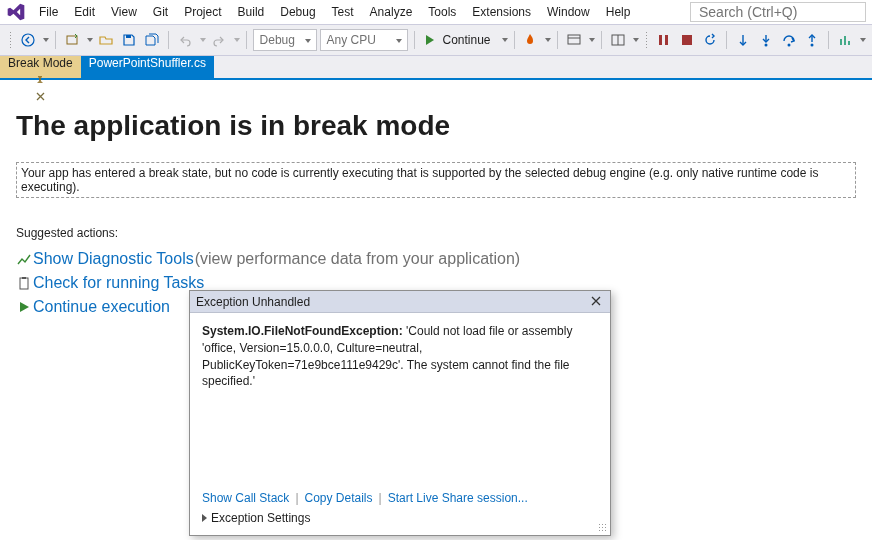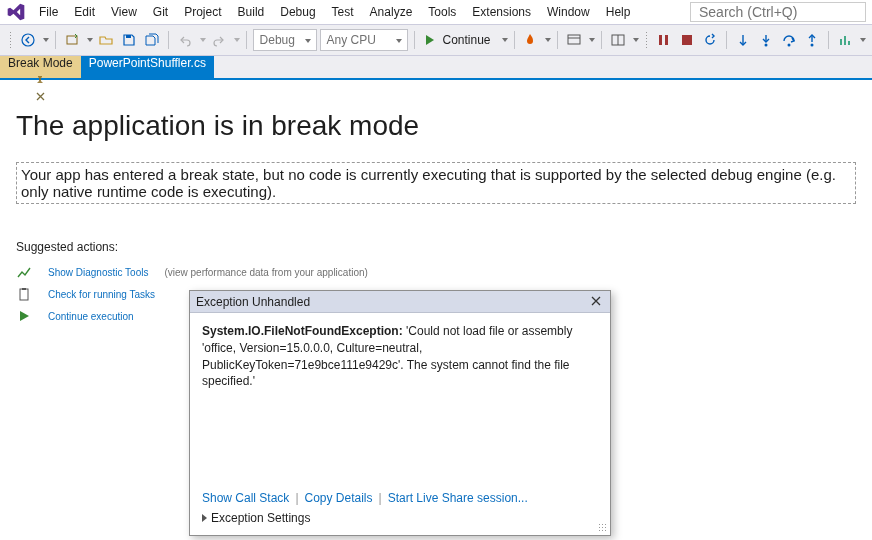--- a/index.html
+++ b/index.html
@@ -18,24 +18,24 @@
   .tb-combo::after { content: ""; position: absolute; right: 5px; top: 9px; border-left: 3px solid transparent; border-right: 3px solid transparent; border-top: 4px solid #717171; }
   .continue-btn { display: inline-flex; align-items: center; height: 22px; padding: 0 6px; gap: 8px; cursor: default; }
   .play-tri { width: 0; height: 0; border-top: 5px solid transparent; border-bottom: 5px solid transparent; border-left: 8px solid #388a34; }
   .dd-caret { width: 0; height: 0; border-left: 3px solid transparent; border-right: 3px solid transparent; border-top: 4px solid #717171; margin-left: 2px; }
   .tabs { display: flex; align-items: stretch; height: 24px; background: #eeeef2; border-bottom: 2px solid #007acc; }
   .tab { display: inline-flex; align-items: center; padding: 0 8px; gap: 6px; font-size: 12px; cursor: default; flex-direction: column; }
   .tab.break { background: #e8cf8e; color: #1e1e1e; }
   .tab.file { background: #007acc; color: #fff; }
   .pin-icon, .close-x { font-size: 11px; opacity: 0.8; }
   .content { padding: 14px 16px 0 16px; }
-  .page-title { font-size: 28px; font-weight: 400; color: #1e1e1e; margin: 16px 0 20px 0; }
-  .info-box { border: 1px dashed #999; padding: 3px 4px; font-size: 15px; margin-bottom: 36px; }
+  .page-title { font-size: 28px; font-weight: 700; color: #1e1e1e; margin: 16px 0 20px 0; }
+  .info-box { border: 1px dashed #999; padding: 3px 4px; font-size: 12px; margin-bottom: 28px; }
   .suggested { font-size: 12px; font-weight: 400; margin-bottom: 10px; }
-  .action-row { display: flex; align-items: center; gap: 16px; margin-bottom: 6px; font-size: 10px; }
+  .action-row { display: flex; align-items: center; gap: 1px; margin-bottom: 6px; font-size: 16px; }
   .action-link { color: #0e70c0; cursor: pointer; }
   .action-hint { color: #717171; }
   .action-ico { width: 16px; height: 16px; display: inline-flex; align-items: center; justify-content: center; flex-shrink: 0; }
   .popup { position: absolute; left: 189px; top: 290px; width: 422px; height: 246px; border: 1px solid #8e8e8e; background: #fff; box-shadow: 3px 3px 8px rgba(0,0,0,0.25); display: flex; flex-direction: column; }
   .popup-header { background: #d6dbe9; border-bottom: 1px solid #bcc1cf; height: 22px; display: flex; align-items: center; padding: 0 6px; font-size: 12px; }
   .popup-header .close { margin-left: auto; cursor: default; width: 14px; height: 14px; }
   .popup-body { padding: 10px 12px; font-size: 12px; line-height: 1.4; flex: 1; }
   .popup-body .exc-name { font-weight: bold; }
   .popup-footer { padding: 0 12px 10px 12px; font-size: 12px; }
   .popup-links { display: flex; gap: 0; margin-bottom: 6px; }

